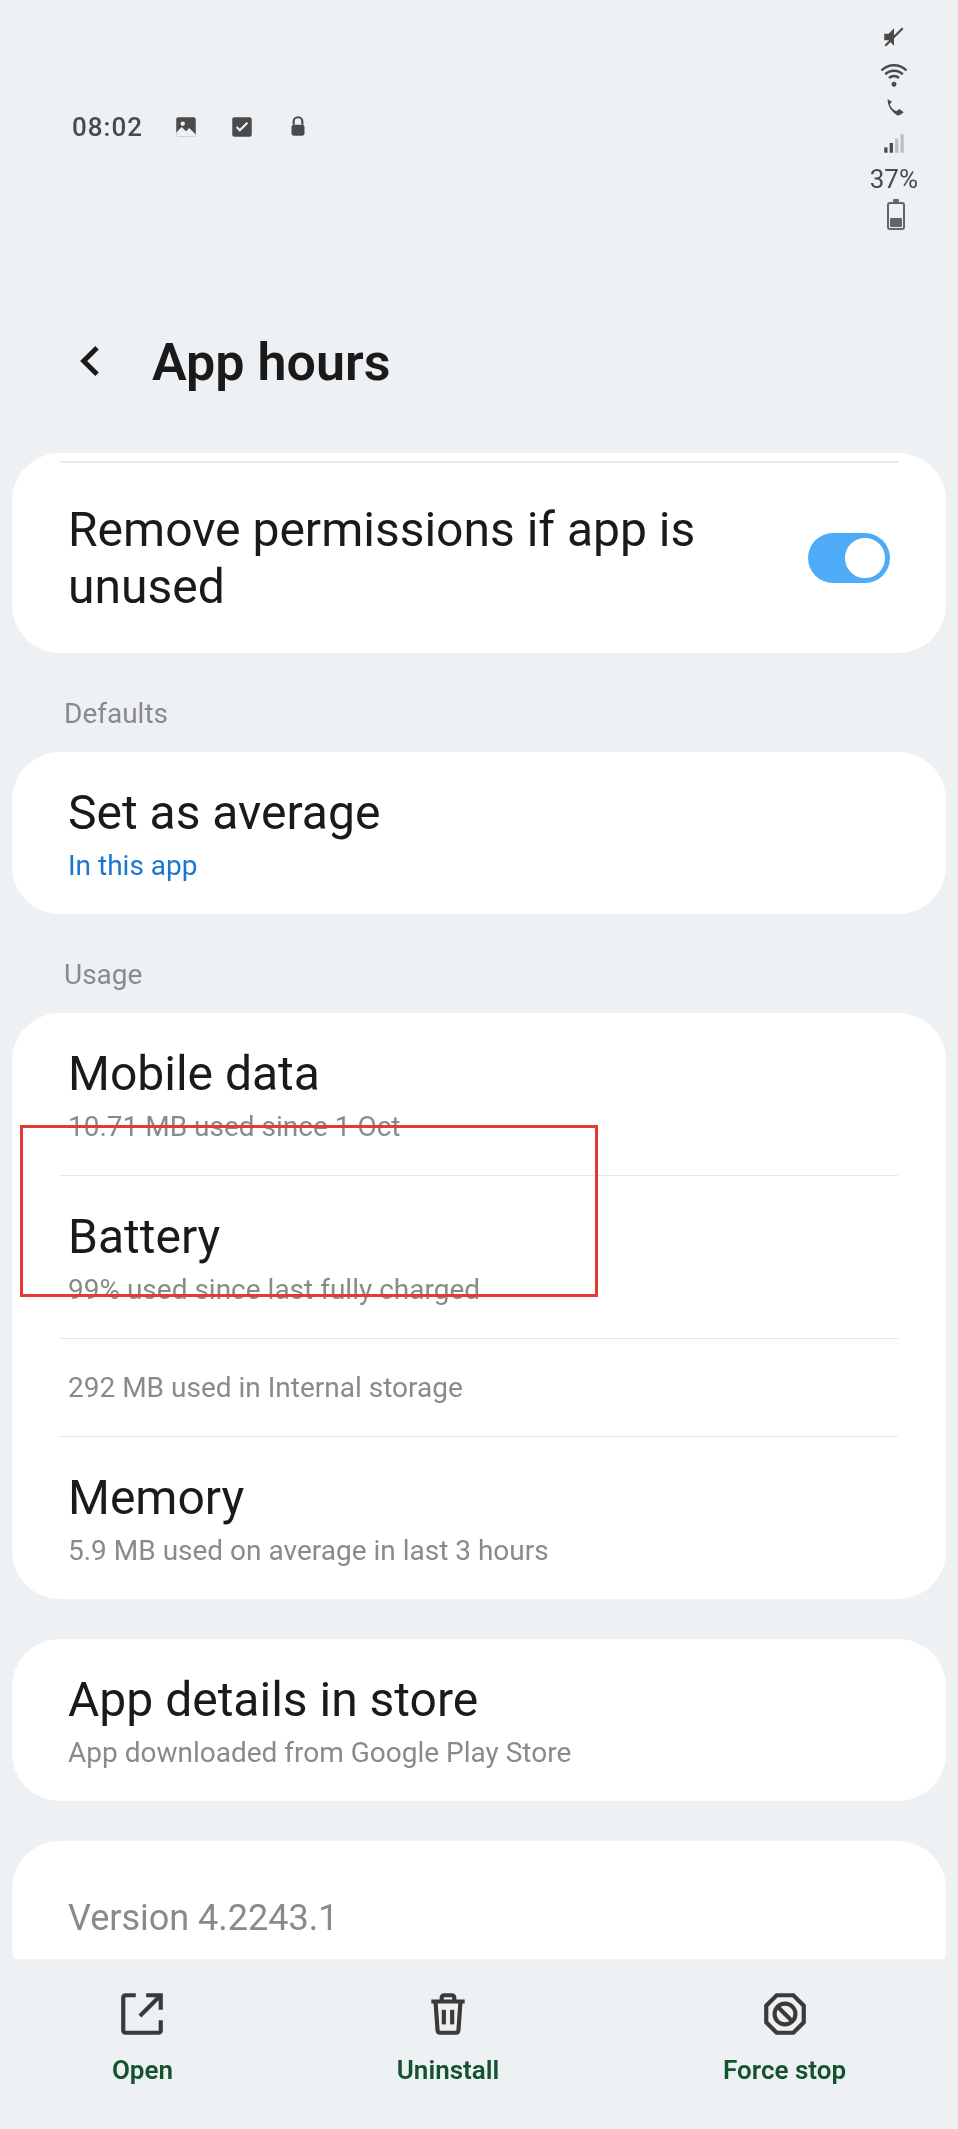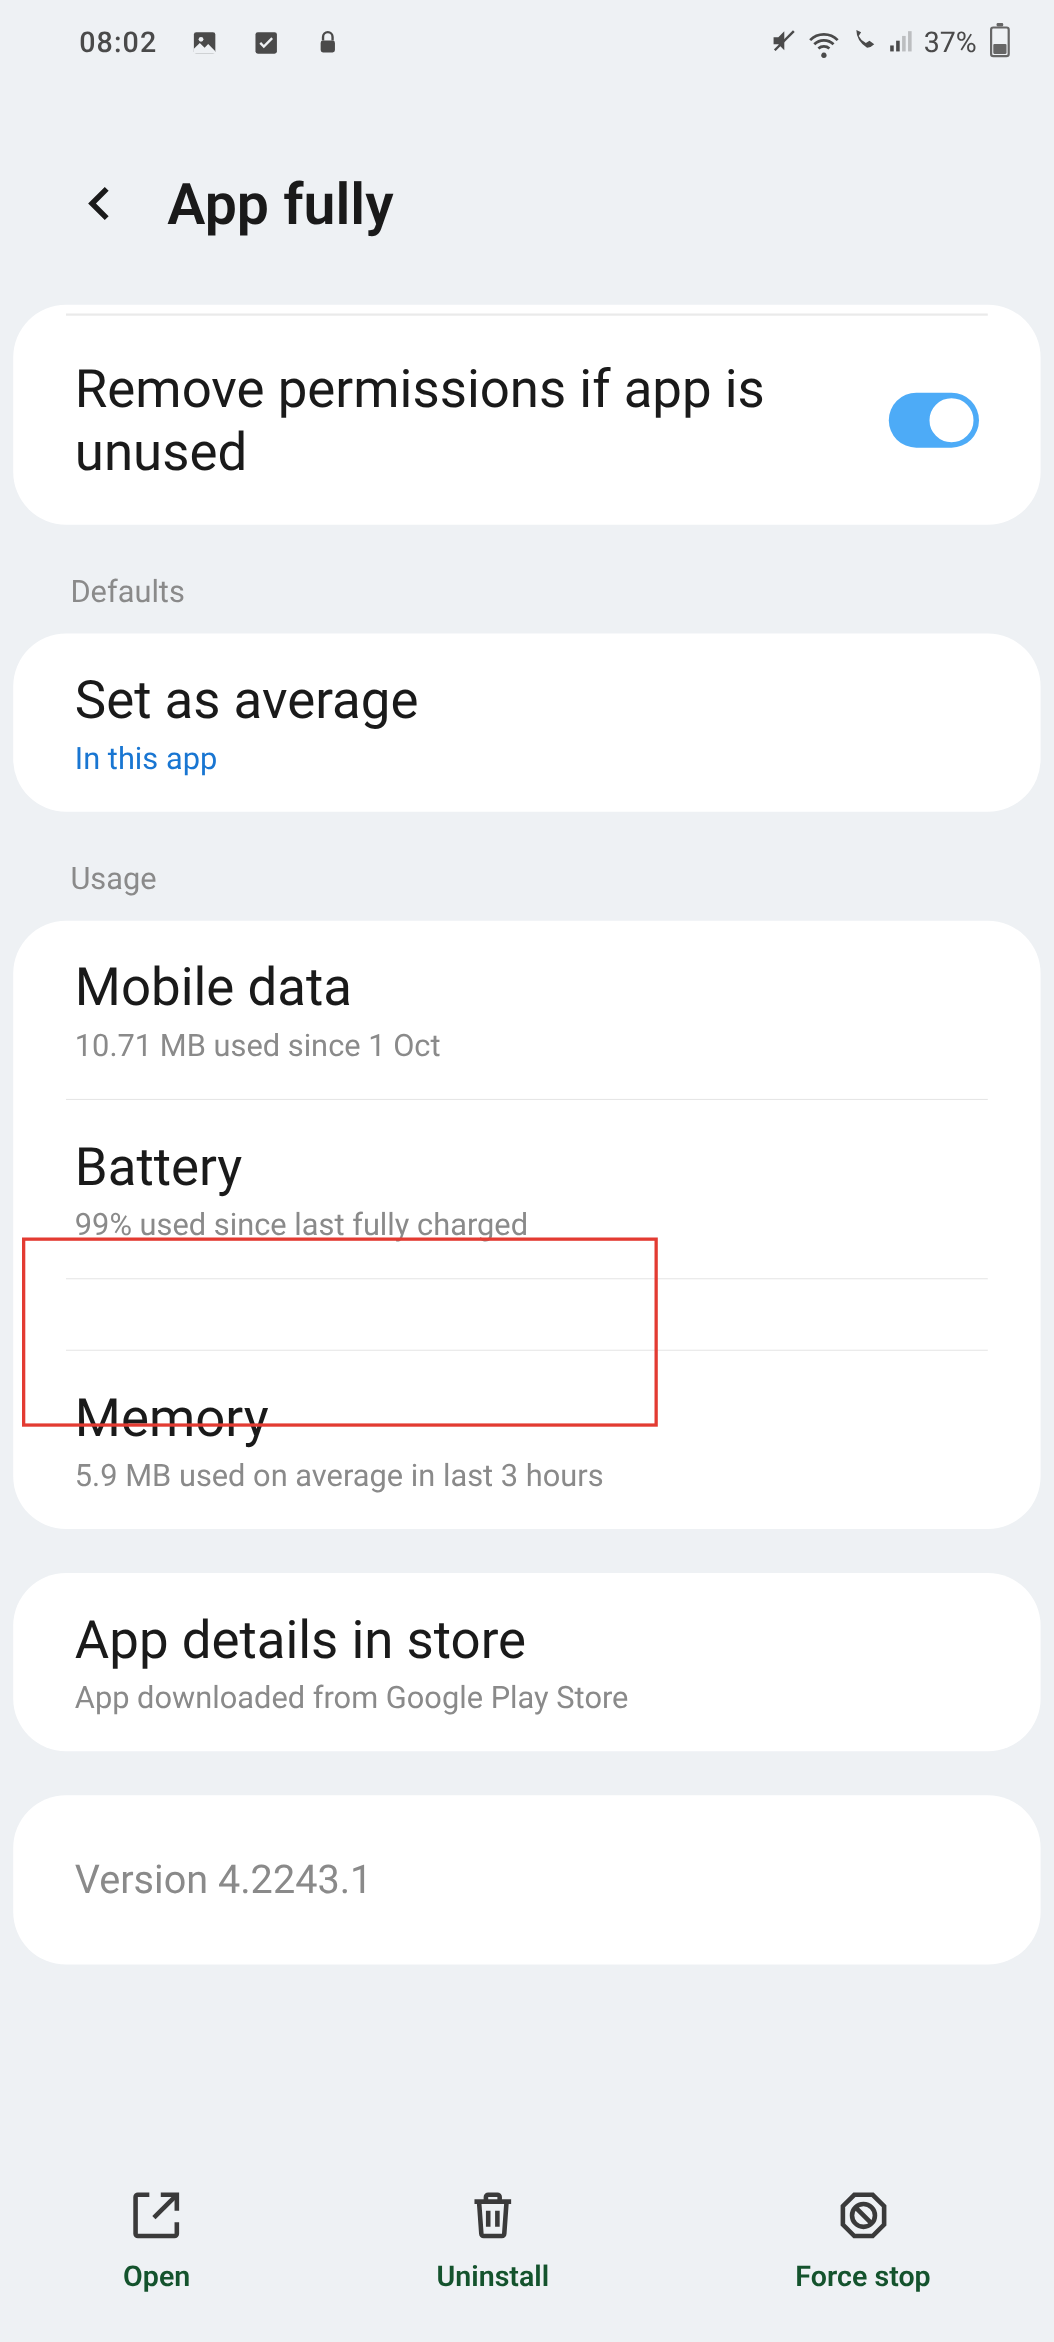--- a/index.html
+++ b/index.html
@@ -15,21 +15,21 @@
     .status-bar {
       display: flex;
       justify-content: space-between;
       align-items: center;
       padding: 24px 40px 12px 72px;
       font-size: 26px;
       color: #4a4a4a;
     }
     .status-left { display: flex; align-items: center; gap: 30px; }
     .status-left .time { font-weight: 500; letter-spacing: 1px; }
-    .status-right { display: flex; align-items: flex-start; gap: 8px; }
+    .status-right { display: flex; align-items: center; gap: 8px; flex-direction: column; }
     .status-right .battery-pct { font-size: 26px; color: #4a4a4a; }
     .icon-sm { width: 26px; height: 26px; fill: #4a4a4a; }
     .icon-md { width: 30px; height: 30px; fill: #4a4a4a; }
     .header {
       display: flex;
       align-items: center;
       gap: 32px;
       padding: 90px 56px 60px 64px;
     }
     .back-btn { padding: 8px; cursor: pointer; }
@@ -145,21 +145,21 @@
     <span class="battery-icon"></span>
   </div>
 </div>
 
 <div class="header">
   <div class="back-btn">
     <svg viewBox="0 0 24 24">
         <polyline points="15 4 7 12 15 20"></polyline>
       </svg>
   </div>
-  <div class="header-title">App fully</div>
+  <div class="header-title">App hours</div>
 </div>
 
 <div class="card" style="border-top-left-radius:48px;border-top-right-radius:48px;">
   <div class="spacer-card-top"></div>
   <div class="divider-full"></div>
   <div class="row">
     <div class="title">Remove permissions if app is unused</div>
     <div class="toggle">
         <div class="knob"></div>
       </div>
@@ -180,20 +180,21 @@
     <div class="title">Mobile data</div>
     <div class="subtitle">10.71 MB used since 1 Oct</div>
   </div>
   <div class="divider"></div>
   <div class="list-item">
     <div class="title">Battery</div>
     <div class="subtitle">99% used since last fully charged</div>
   </div>
   <div class="divider"></div>
   <div class="list-item">
+    <div class="subtitle">292 MB used in Internal storage</div>
   </div>
   <div class="divider"></div>
   <div class="list-item">
     <div class="title">Memory</div>
     <div class="subtitle">5.9 MB used on average in last 3 hours</div>
   </div>
 </div>
 
 <div style="height:40px"></div>
 <div class="card">

